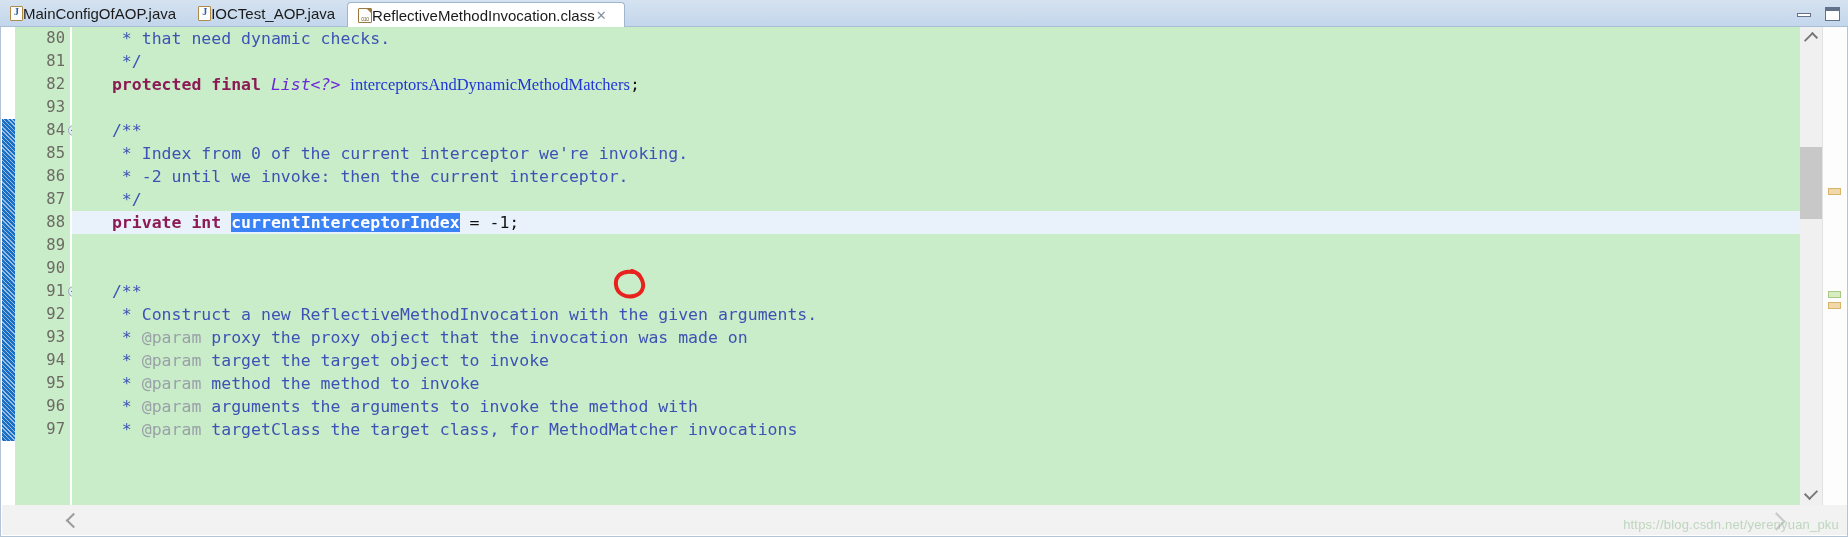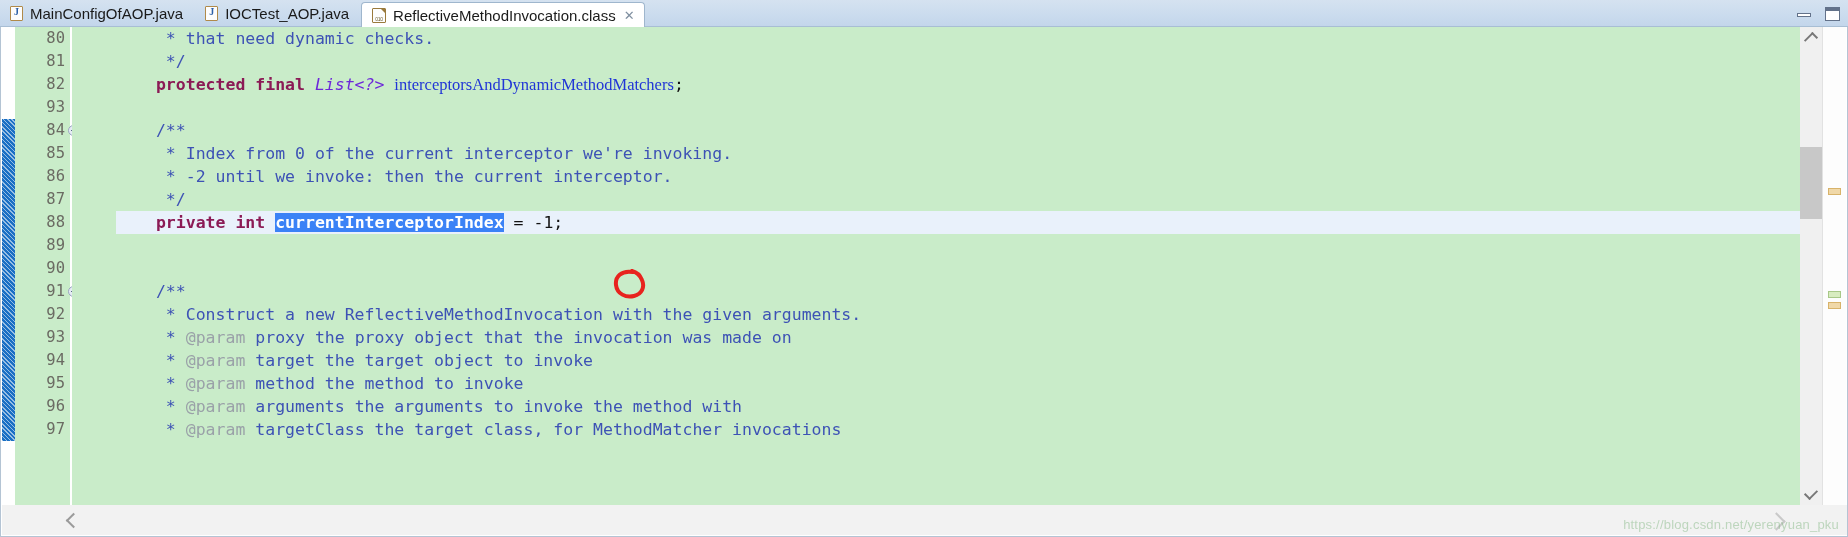--- a/index.html
+++ b/index.html
@@ -35,42 +35,41 @@
   .tabs {
     position: absolute;
     left: 0; top: 0;
     height: 27px;
     display: flex;
     align-items: stretch;
   }
   .tab {
     display: flex;
     align-items: center;
-    gap: 7px;
     padding: 0 12px 0 10px;
     height: 27px;
     font-size: 15px;
     color: #1a1a1a;
     white-space: nowrap;
     box-sizing: border-box;
     position: relative;
   }
   .tab.inactive {
     background: transparent;
   }
   .tab.active {
     background: #ffffff;
     border-left: 1px solid #9fb6cd;
     border-right: 1px solid #9fb6cd;
     border-top: 1px solid #9fb6cd;
     border-top-left-radius: 4px;
     border-top-right-radius: 4px;
     margin-top: 2px;
     height: 25px;
-    padding-right: 8px;
+    padding-right: 16px;
   }
   .tab-label { line-height: 1; }
 
   
   .icon-java {
     width: 13px; height: 15px;
     position: relative;
     flex: 0 0 auto;
     background: #fdfdfd;
     border: 1px solid #b08a4a;
@@ -250,21 +249,20 @@
   .code-line {
     height: 23px;
     line-height: 23px;
     white-space: pre;
     font-family: "DejaVu Sans Mono", monospace;
     font-size: 16.5px;
     padding-left: 30px;
     box-sizing: border-box;
     color: #3b4ea8;
     position: relative;
-    margin-left: 44px;
   }
   .code-line.current {
     background: #e9f1fb;
   }
   .cmt       { color: #3d52b5; }
   .cmt-tag   { color: #9aa1a8; }
   .kw        { color: #8b1a55; font-weight: bold; }
   .type      { color: #6d28d9; font-style: italic; }
   .ident     { color: #2035d6; font-family: Liberation Serif, serif; }
   .plain     { color: #121212; }

